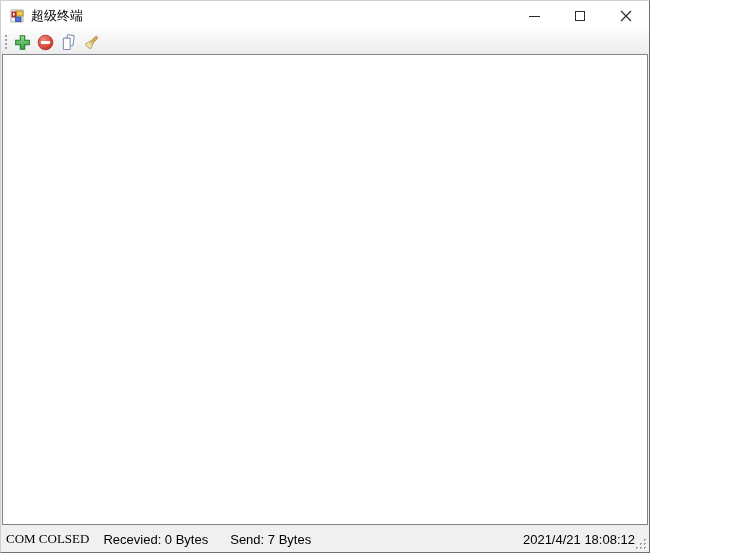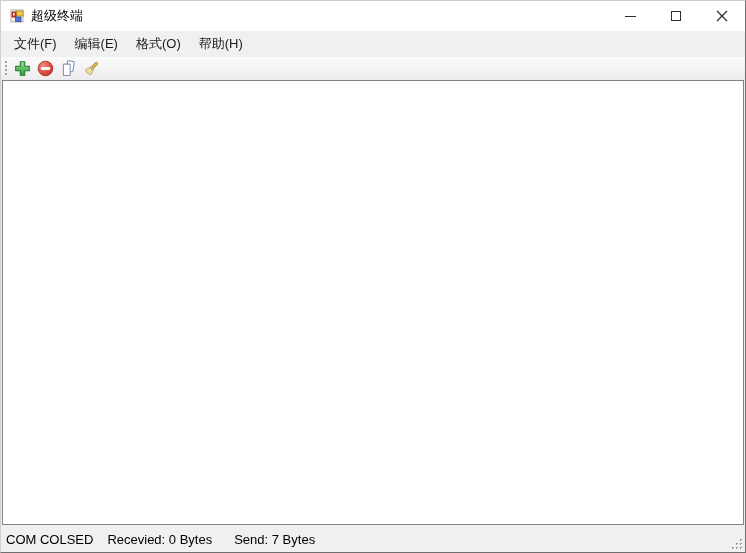--- a/index.html
+++ b/index.html
@@ -1,20 +1,20 @@
 <!DOCTYPE html>
 <html><head>
 <meta charset="utf-8">
 <style>
   * { margin: 0; padding: 0; box-sizing: border-box; }
   html, body { background: #fff; }
   body { font-family: "Liberation Sans", "DejaVu Sans", sans-serif; }
 
   .window {
-    width: 746px; height: 553px;
+    width: 650px; height: 553px;
     display: flex; flex-direction: column;
     border-top: 1px solid #cfcfcf;
     border-left: 1px solid #cfcfcf;
     border-right: 1px solid #6f6f6f;
     border-bottom: 1px solid #6f6f6f;
     background: #f0f0f0;
   }
 
   
   .titlebar {
@@ -72,21 +72,21 @@
   
   .statusbar {
     height: 26px; flex: 0 0 26px;
     margin-top: 1px;
     background: #f0f0f0;
     display: flex; align-items: center;
     font-size: 13px; color: #000;
     padding-left: 5px;
     position: relative;
   }
-  .status-conn { margin-right: 14px; }
+  .status-conn { margin-right: 14px; font-family: Liberation Serif, serif; }
   .status-recv { margin-right: 22px; }
   .status-send { }
   .status-time { margin-left: auto; margin-right: 14px; }
   .sizegrip { position: absolute; right: 1px; bottom: 1px; width: 13px; height: 13px; }
 </style>
 </head>
 <body>
 
 <div class="window">
 
@@ -109,26 +109,20 @@
         <span class="glyph-max"></span>
       </button>
       <button class="ctrl">
         <svg width="12" height="12" viewBox="0 0 12 12">
           <path d="M1 1 L11 11 M11 1 L1 11" stroke="#2b2b2b" stroke-width="1.2" fill="none"></path>
         </svg>
       </button>
     </div>
   </div>
 
-  <div class="menubar">
-    <span class="menu-item">文件(F)</span>
-    <span class="menu-item">编辑(E)</span>
-    <span class="menu-item">格式(O)</span>
-    <span class="menu-item">帮助(H)</span>
-  </div>
 
   <div class="toolbar">
     <div class="grip"></div>
 
     <button class="tbtn">
       <svg viewBox="0 0 16 16">
         <defs>
           <linearGradient id="g-add" x1="0" y1="0" x2="0" y2="1">
             <stop offset="0" stop-color="#93e093"></stop>
             <stop offset="1" stop-color="#2e9e38"></stop>
@@ -168,20 +162,21 @@
       </svg>
     </button>
   </div>
 
   <div class="content"></div>
 
   <div class="statusbar">
     <span class="status-conn">COM COLSED</span>
     <span class="status-recv">Recevied: 0 Bytes</span>
     <span class="status-send">Send: 7 Bytes</span>
+    <span class="status-time">2021/4/21 18:08:12</span>
     <svg class="sizegrip" viewBox="0 0 13 13">
       <g fill="#9b9b9b">
         <rect x="9" y="1" width="2" height="2"></rect>
         <rect x="9" y="5" width="2" height="2"></rect>
         <rect x="5" y="5" width="2" height="2"></rect>
         <rect x="9" y="9" width="2" height="2"></rect>
         <rect x="5" y="9" width="2" height="2"></rect>
         <rect x="1" y="9" width="2" height="2"></rect>
       </g>
       <g fill="#ffffff">

